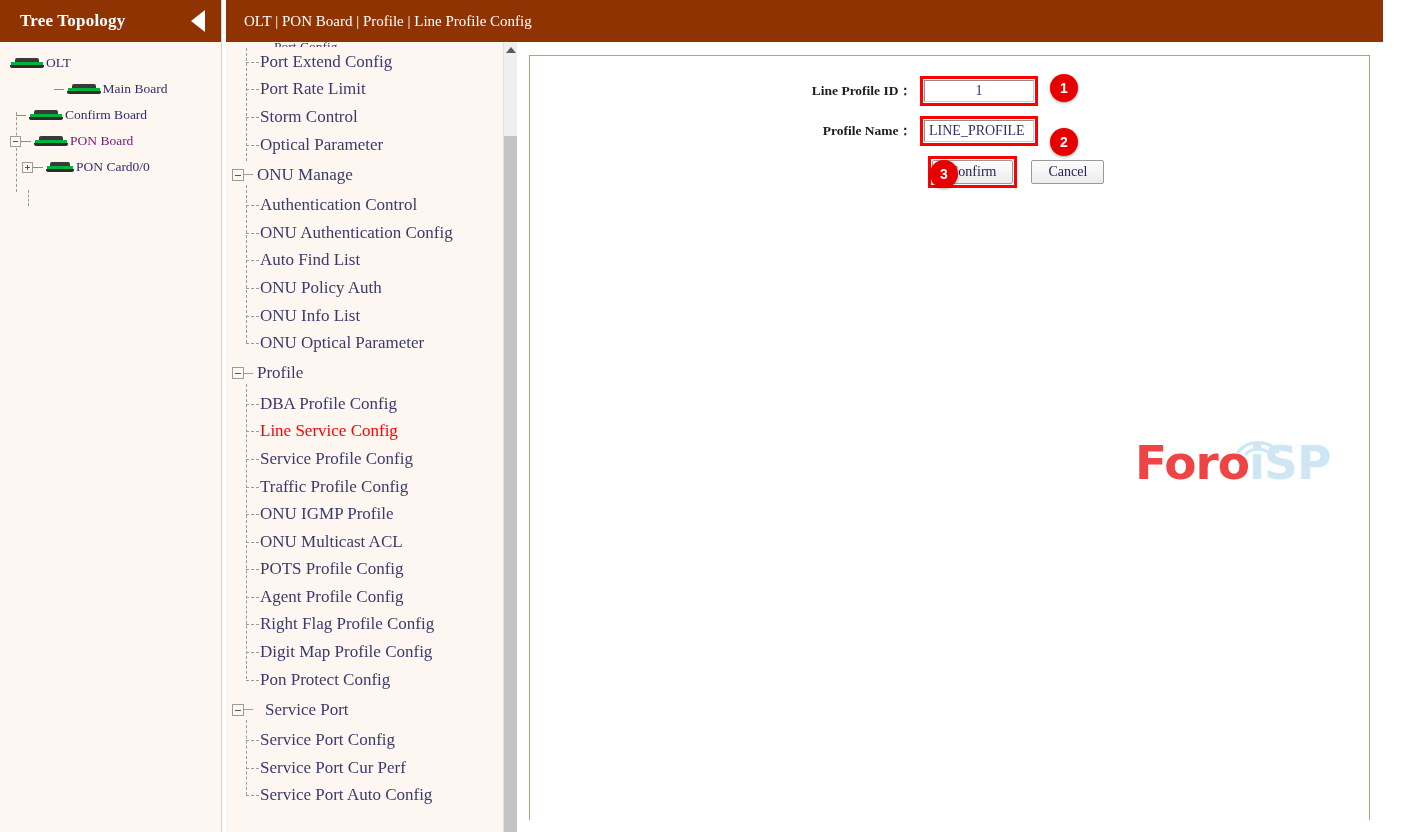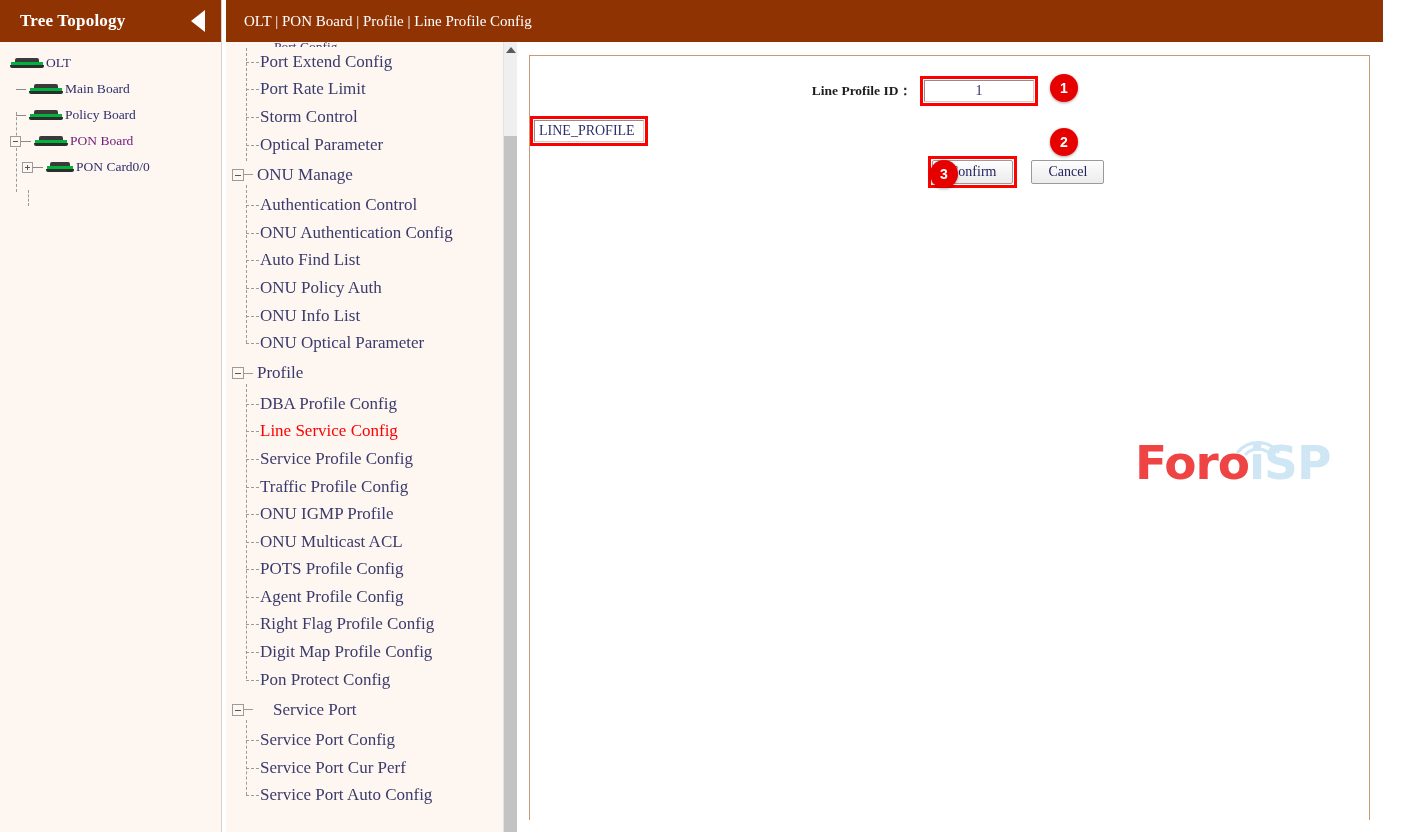--- a/index.html
+++ b/index.html
@@ -326,38 +326,38 @@
         <span class="dev-icon">
             <i class="top"></i>
             <i class="mid"></i>
             <i class="bot"></i>
           </span>
         <span class="lbl">OLT</span>
       </div>
 
       <div class="vline" style="left:16px; top:70px; height:80px;"></div>
 
+      <div class="tnode" style="justify-content:center;">
+        <span class="dash-h solid" style="width:10px;margin-right:3px;"></span>
+        <span class="dev-icon">
+            <i class="top"></i>
+            <i class="mid"></i>
+            <i class="bot"></i>
+          </span>
+        <span class="lbl">Main Board</span>
+      </div>
+
       <div class="tnode" style="padding-left:16px;">
         <span class="dash-h solid" style="width:10px;margin-right:3px;"></span>
         <span class="dev-icon">
             <i class="top"></i>
             <i class="mid"></i>
             <i class="bot"></i>
           </span>
-        <span class="lbl">Main Board</span>
-      </div>
-
-      <div class="tnode" style="padding-left:16px;">
-        <span class="dash-h solid" style="width:10px;margin-right:3px;"></span>
-        <span class="dev-icon">
-            <i class="top"></i>
-            <i class="mid"></i>
-            <i class="bot"></i>
-          </span>
-        <span class="lbl">Policy Board</span>
+        <span class="lbl">Confirm Board</span>
       </div>
 
       <div class="tnode active" style="padding-left:10px;">
         <span class="expander"></span>
         <span class="dash-h solid" style="width:10px;margin-right:3px;"></span>
         <span class="dev-icon">
             <i class="top"></i>
             <i class="mid"></i>
             <i class="bot"></i>
           </span>
@@ -494,21 +494,21 @@
             <span class="branch"></span>
             <span class="mlabel">Pon Protect Config</span>
           </div>
         </div>
       </div>
 
       <div class="mgroup-wrap">
         <div class="mitem group">
           <span class="gexp"></span>
           <span class="gdash"></span>
-          <span class="mlabel" style="margin-left:20px;">Service Port</span>
+          <span class="mlabel" style="margin-left:12px;">Service Port</span>
         </div>
         <div style="position:relative;">
           <div class="stem" style="top:-6px;"></div>
           <div class="mitem leaf">
             <span class="branch"></span>
             <span class="mlabel">Service Port Config</span>
           </div>
           <div class="mitem leaf">
             <span class="branch"></span>
             <span class="mlabel">Service Port Cur Perf</span>
@@ -537,20 +537,21 @@
     <div class="form-area">
 
       <div class="form-row">
         <span class="flabel">Line Profile ID：</span>
         <span class="field-hl">
           <input type="text" value="1" style="">
         </span>
       </div>
 
       <div class="form-row">
+        <span class="flabel">Profile Name：</span>
         <span class="field-hl">
           <input type="text" class="name-field" value="LINE_PROFILE" style="">
         </span>
       </div>
 
       <div class="btn-row">
         <span class="btn-hl">
           <button class="btn">Confirm</button>
         </span>
         <button class="btn">Cancel</button>

